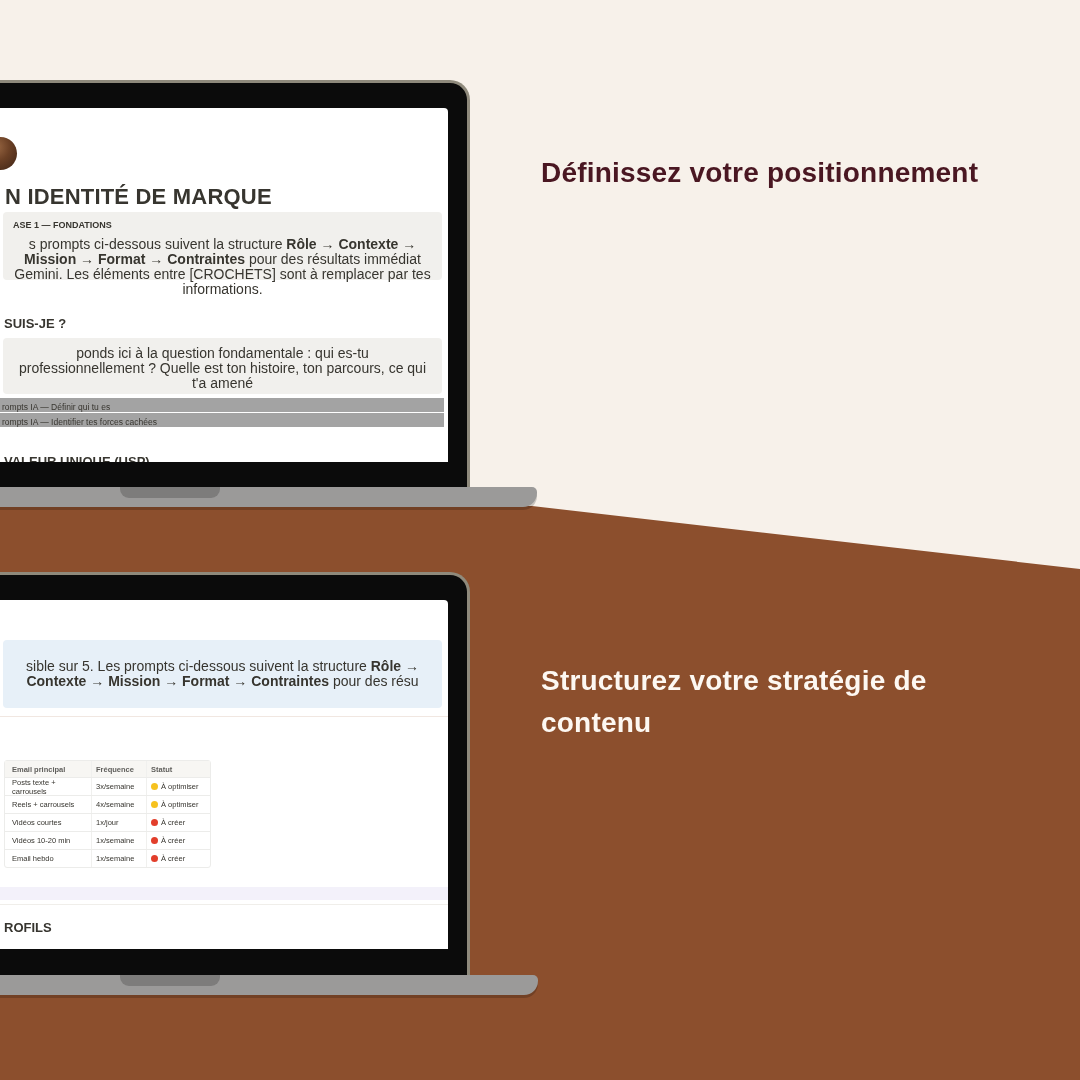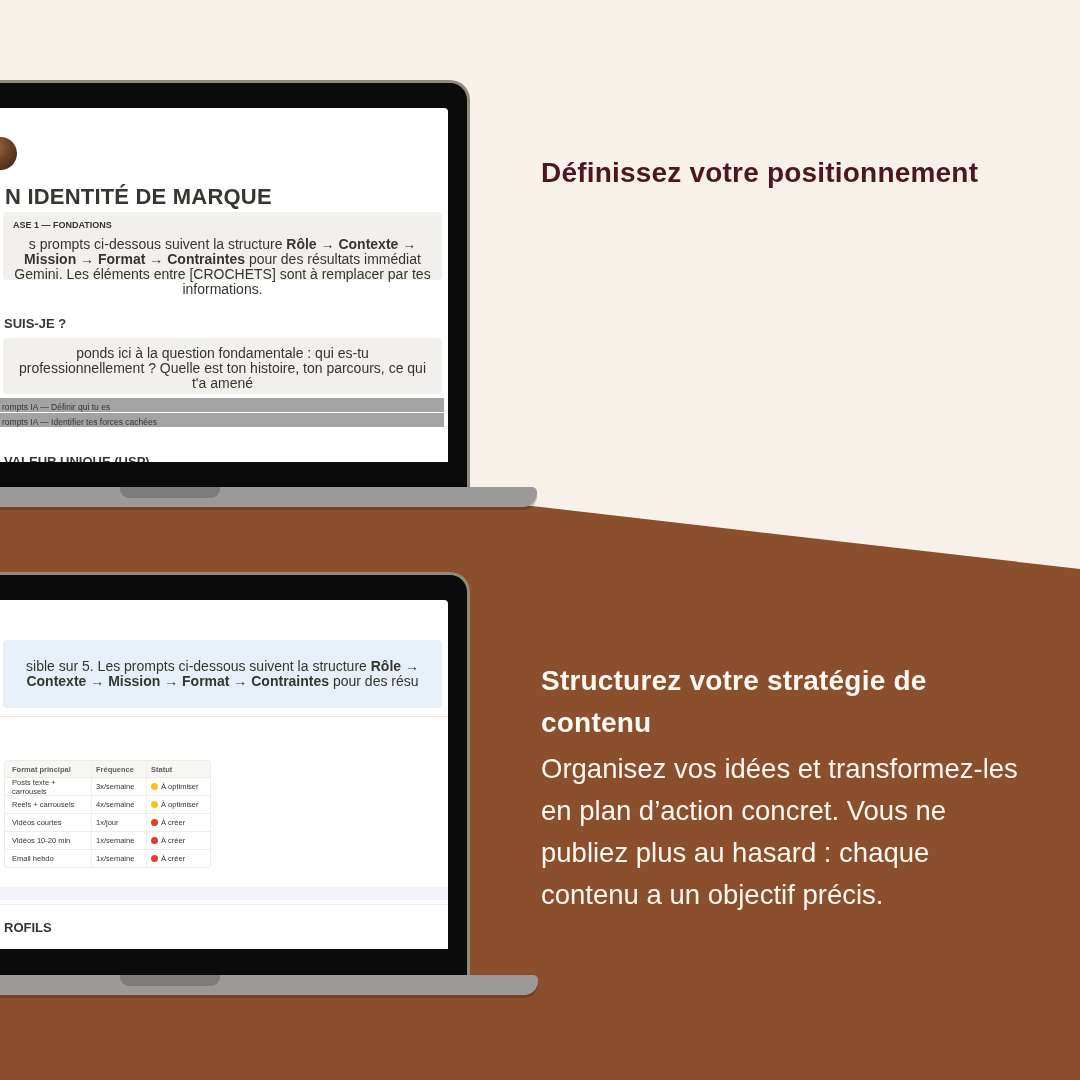--- a/index.html
+++ b/index.html
@@ -100,21 +100,21 @@
     <div class="screen" style="top:28px;width:448px;height:349px;">
 
       <div class="callout blue" style="top:40px;height:68px;display:flex;align-items:center;">
         <div class="c-line"><span>sible sur 5. Les prompts ci-dessous suivent la structure </span><span style="font-weight: 700;">Rôle → Contexte → Mission → Format → Contraintes</span><span> pour des résu</span></div>
       </div>
 
       <div class="thin-line" style="top:116px;"></div>
 
       <div class="n-table" style="top:160px;">
         <div class="t-row">
-          <div class="t-c1">Format principal</div>
+          <div class="t-c1">Email principal</div>
           <div class="t-c2">Fréquence</div>
           <div class="t-c3">Statut</div>
         </div>
         <div class="t-row">
           <div class="t-c1">Posts texte + carrousels</div>
           <div class="t-c2">3x/semaine</div>
           <div class="t-c3">
               <span class="dot" style="background: rgb(246, 194, 31);"></span>
               <span>À optimiser</span>
             </div>
@@ -157,16 +157,15 @@
       <div class="thin-line" style="top:304px;border-top-color:#f0eeea;"></div>
       <div class="n-h2" style="top:320px;">ROFILS</div>
     </div>
     <div class="base" style="top:403px;width:538px;">
       <div class="notch"></div>
     </div>
   </div>
 
   <div class="hero hero-bottom">
     <h1>Structurez votre stratégie de contenu</h1>
-    <p>Organisez vos idées et transformez-les en plan d’action concret. Vous ne publiez plus au hasard : chaque contenu a un objectif précis.</p>
   </div>
 
 </div>
 
 </body></html>

